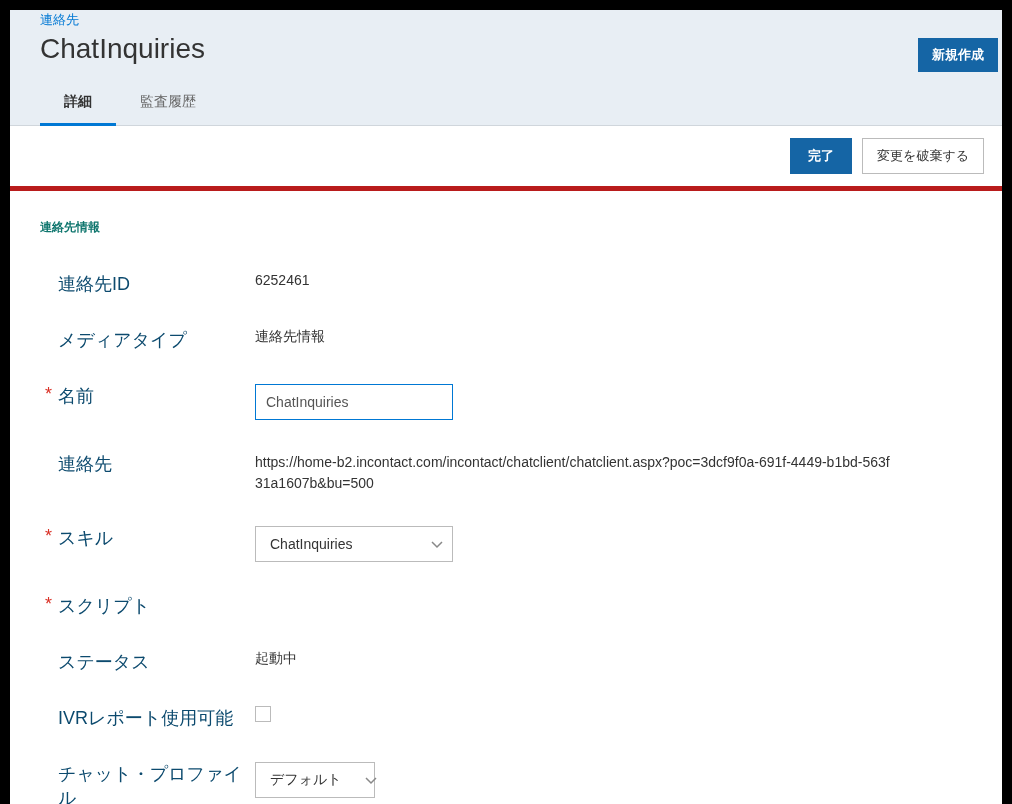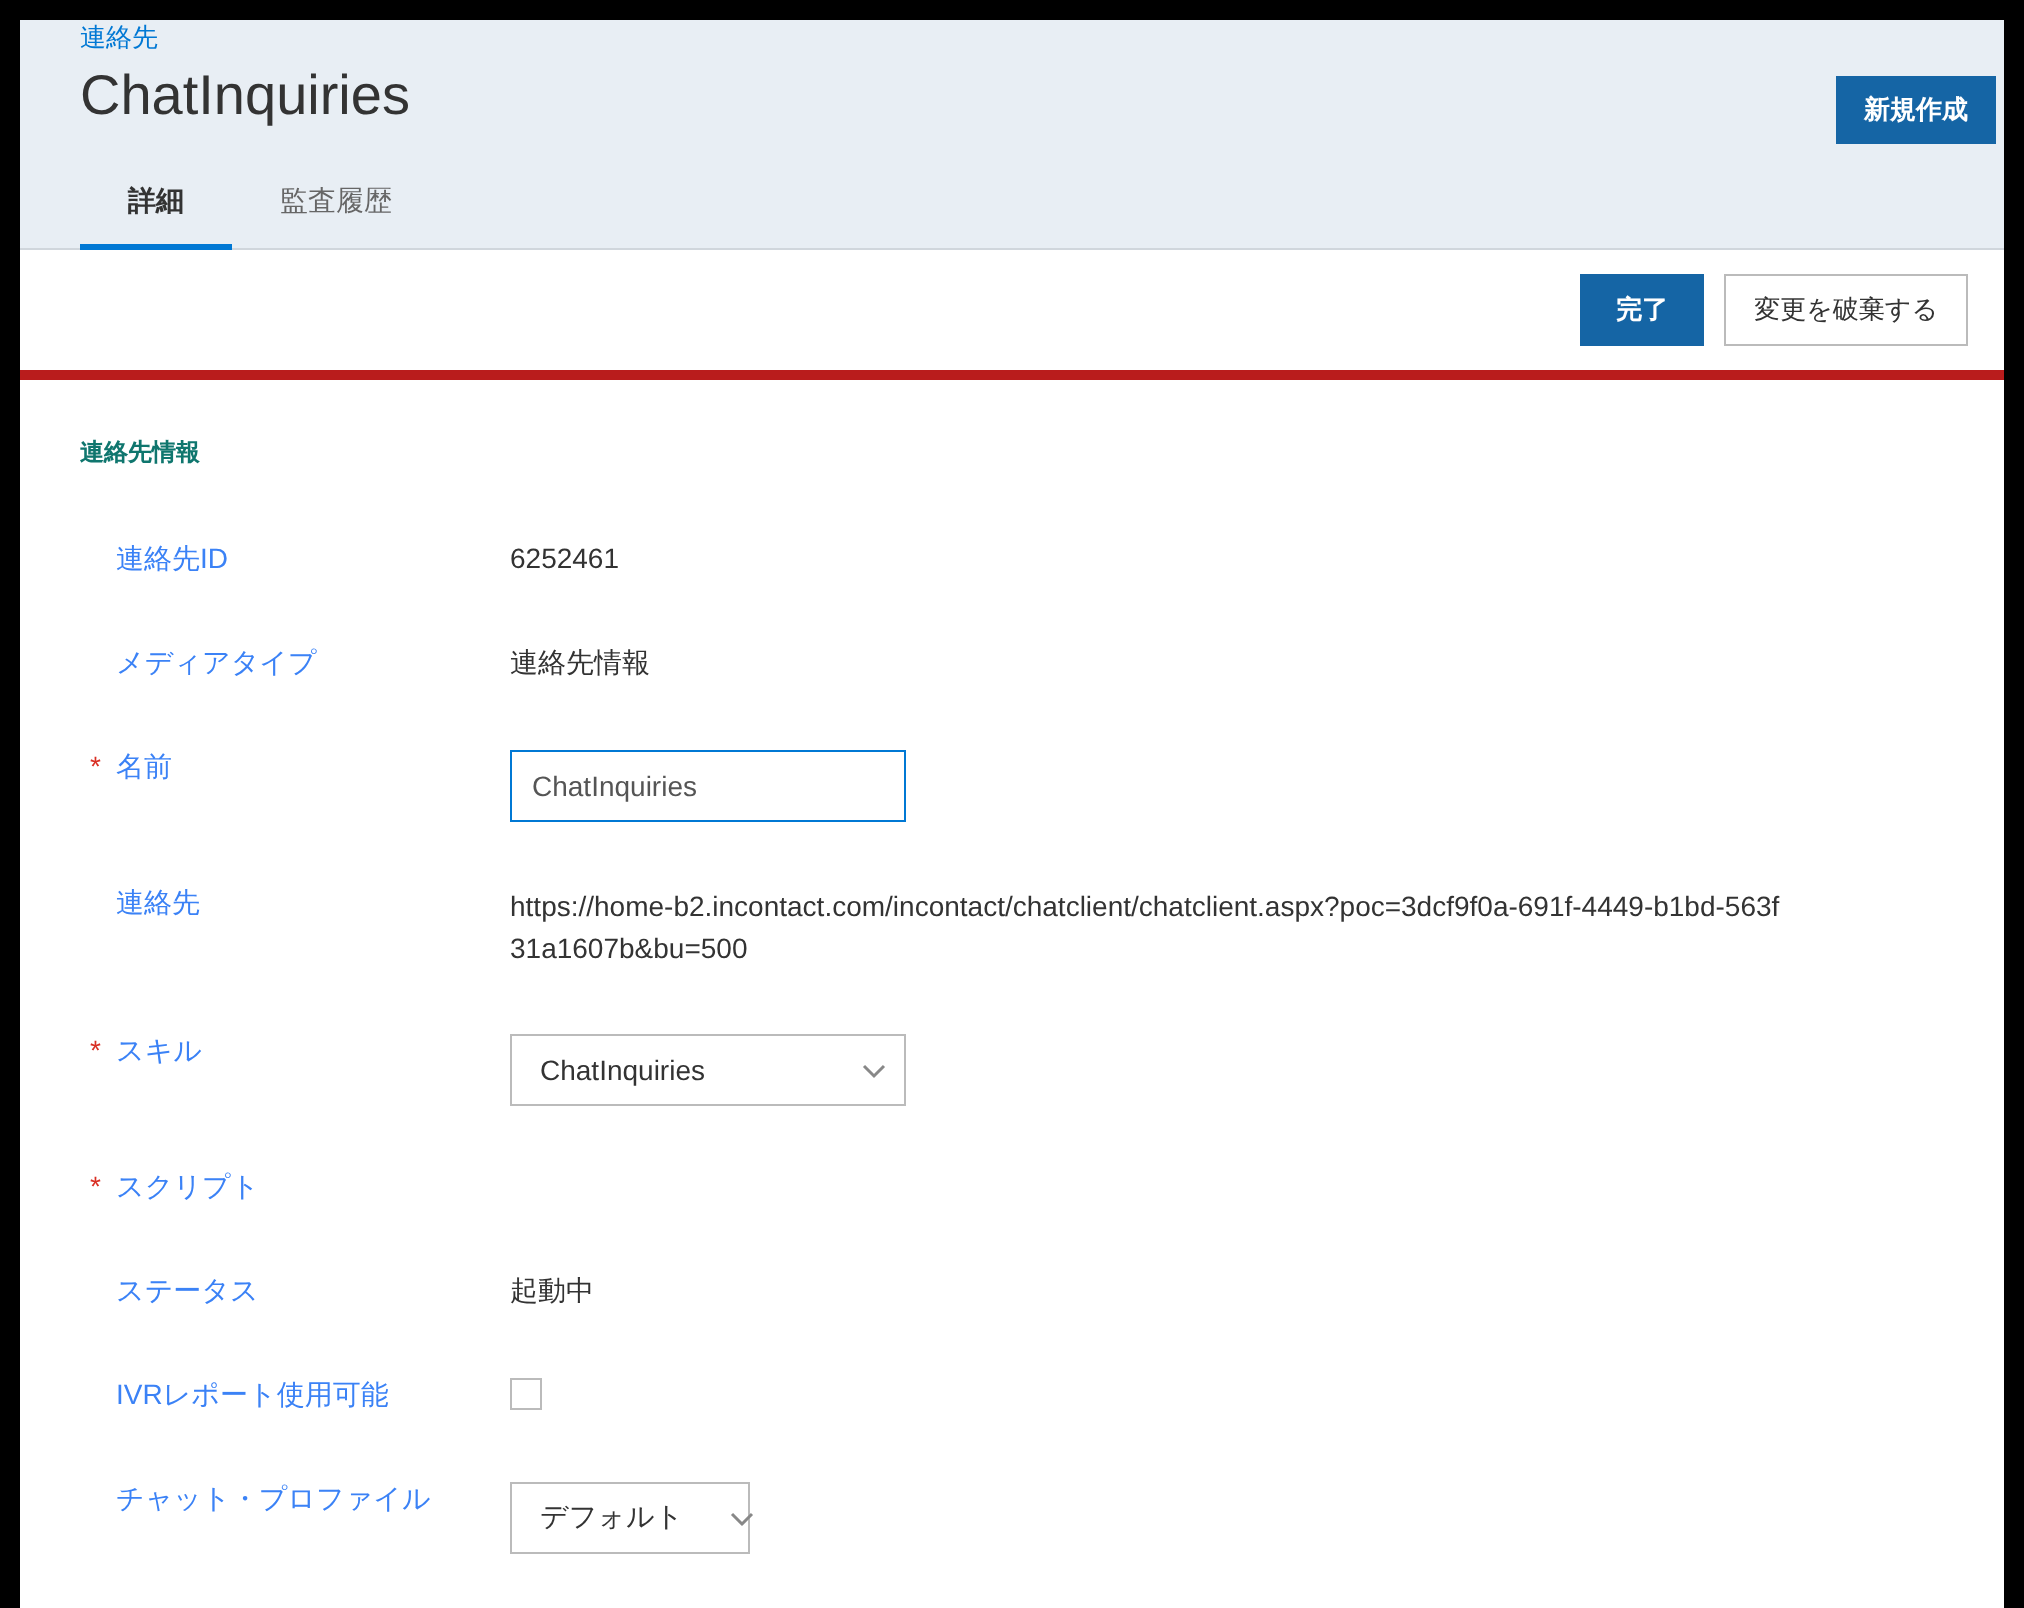--- a/index.html
+++ b/index.html
@@ -99,22 +99,22 @@
     }
     .field-row {
       display: flex;
       align-items: flex-start;
       margin-bottom: 28px;
       min-height: 24px;
     }
     .field-label {
       width: 215px;
       padding-left: 18px;
-      font-size: 14px;
-      color: #3b82f6;
+      font-size: 18px;
+      color: #0c4a6e;
       position: relative;
       padding-top: 4px;
     }
     .field-label.required::before {
       content: "*";
       color: #d93025;
       position: absolute;
       left: 5px;
       top: 4px;
     }

